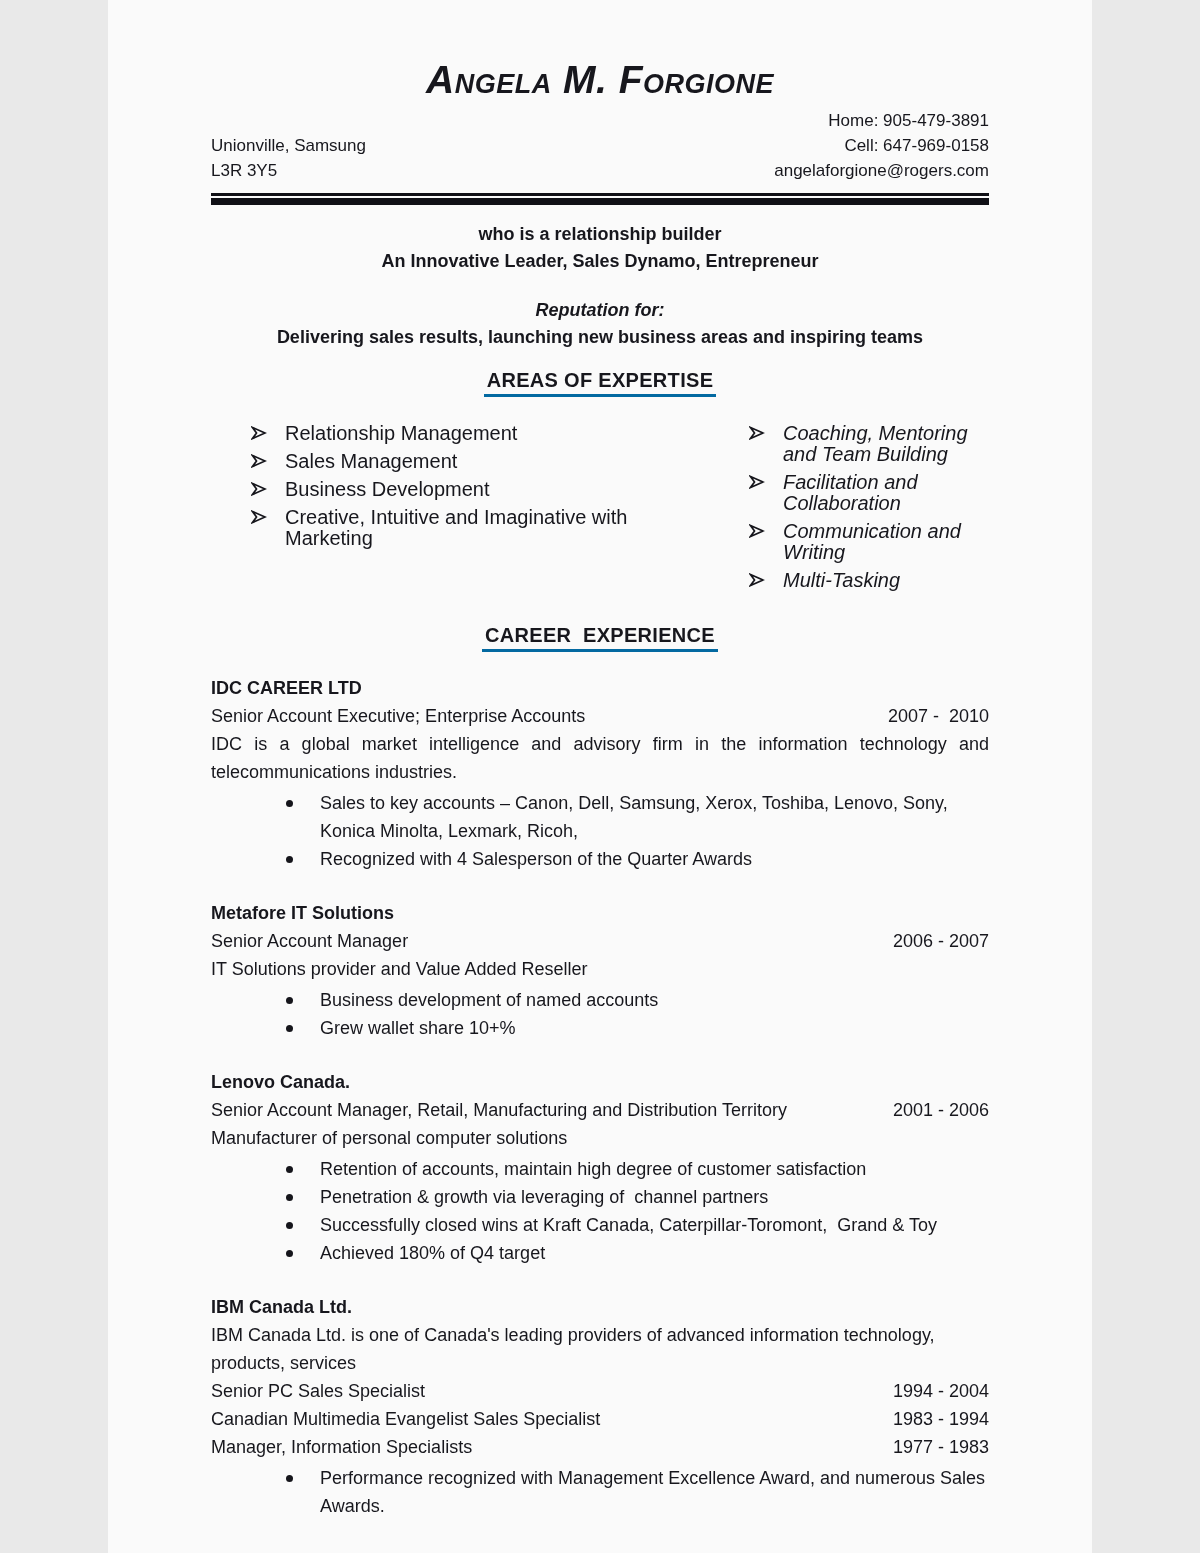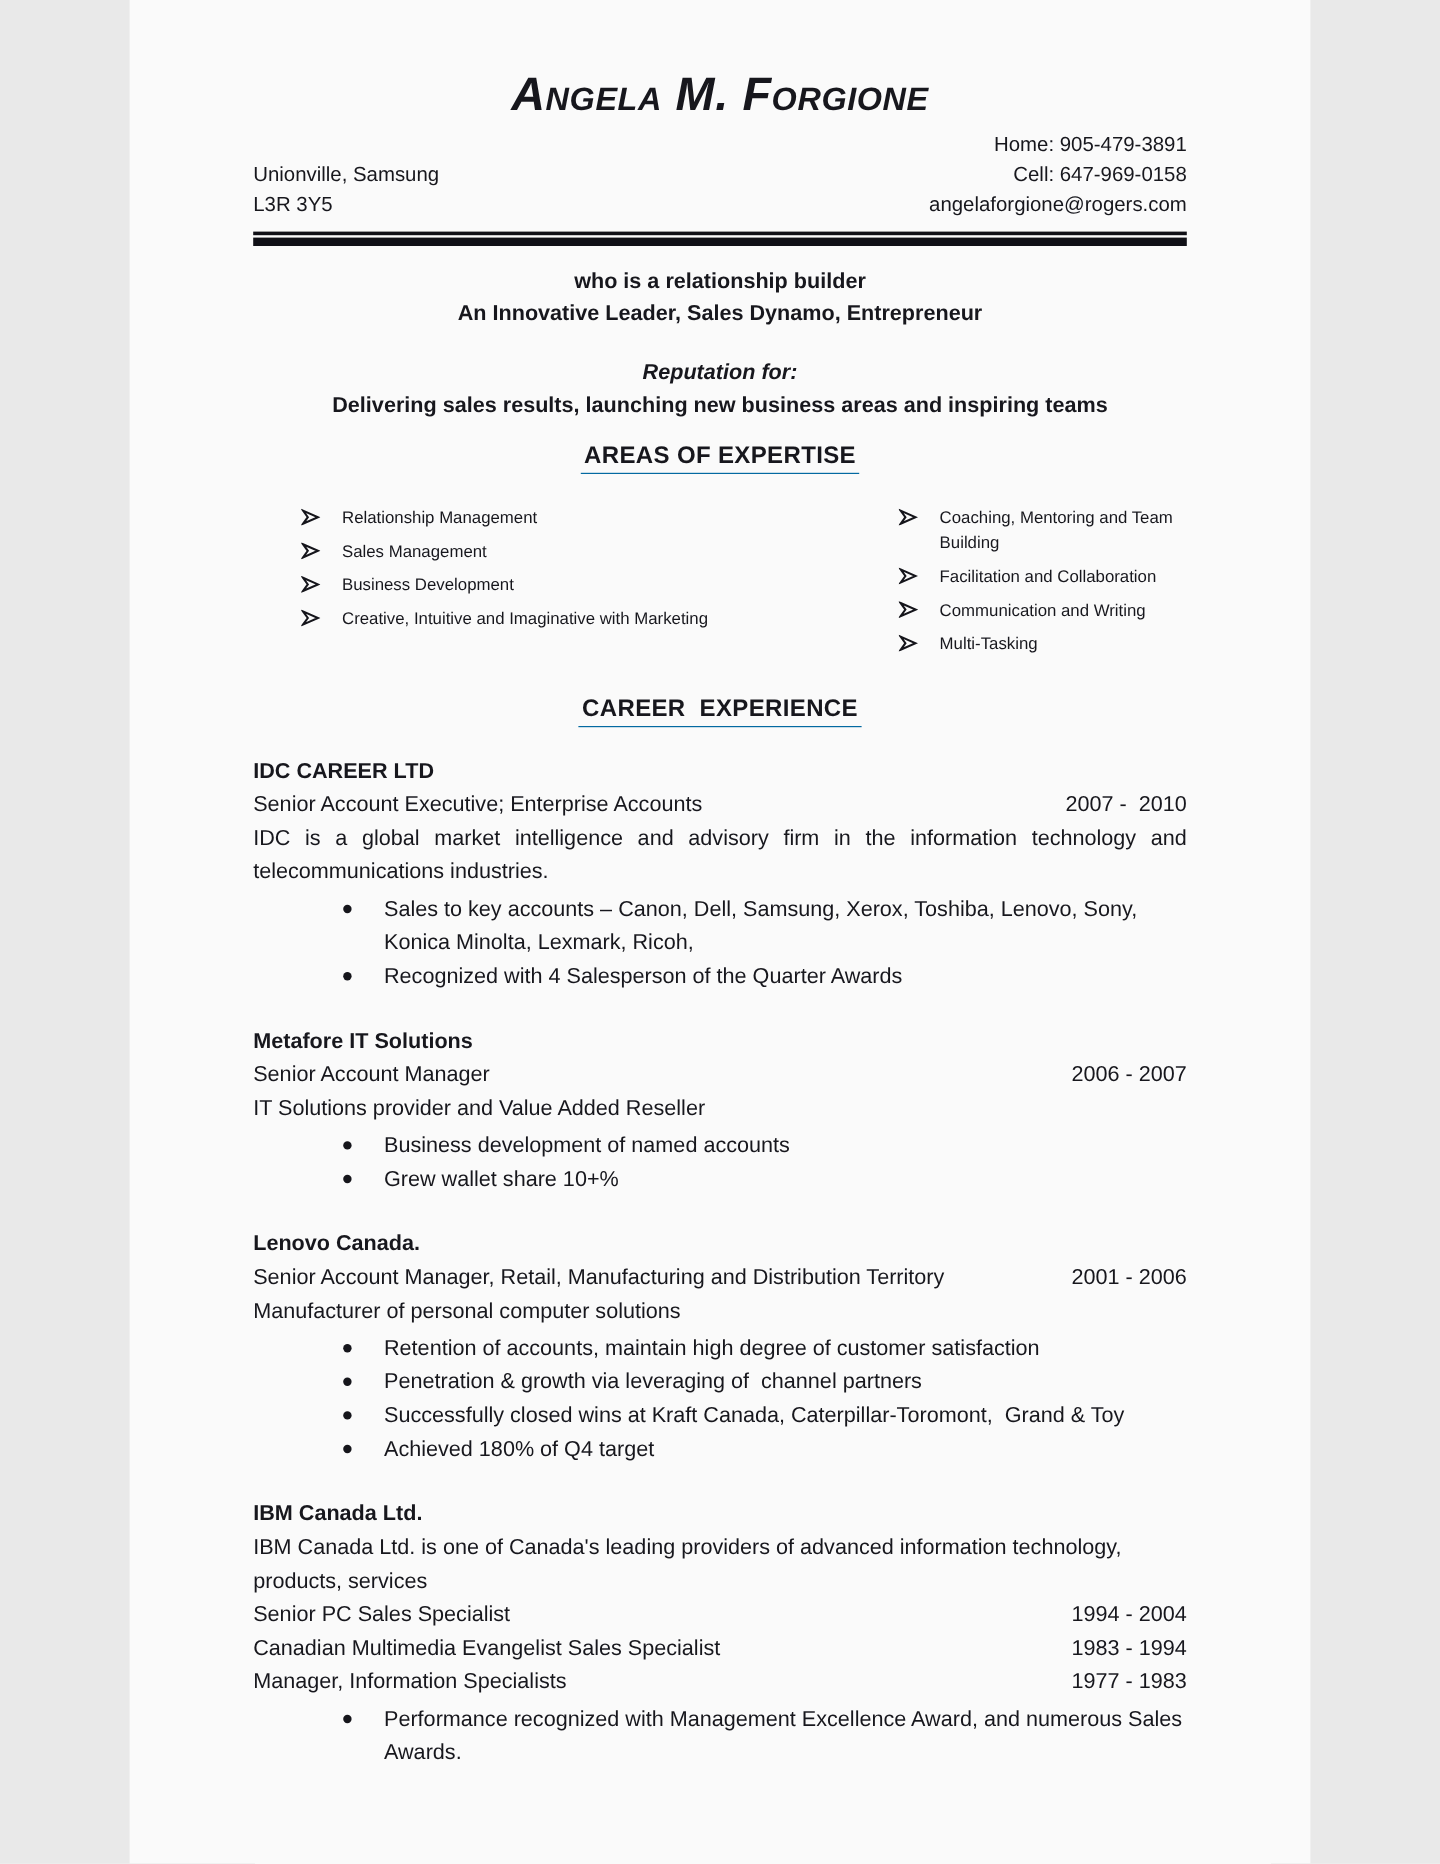--- a/index.html
+++ b/index.html
@@ -47,33 +47,33 @@
 
   
   .section-heading { text-align: center; }
   .section-heading.expertise { margin-top: 18px; }
   .section-heading.career { margin-top: 26px; }
   .section-heading .title {
     display: inline-block;
     font-weight: bold;
     font-size: 20px;
     letter-spacing: 0.3px;
-    border-bottom: 1px solid #0369a1;
+    border-bottom: 3px solid #0369a1;
     padding: 0 3px 2px 3px;
     white-space: pre-wrap;
   }
 
   
   .expertise-grid { display: flex; margin-top: 26px; }
   .exp-col { box-sizing: border-box; }
   .exp-col.left  { width: 494px; }
   .exp-col.right { flex: 1; }
-  .exp-item { display: flex; align-items: flex-start; margin-bottom: 7px; font-size: 14px; line-height: 21px; }
+  .exp-item { display: flex; align-items: flex-start; margin-bottom: 7px; font-size: 20px; line-height: 21px; }
   .exp-col.left  .exp-item { padding-left: 40px; }
-  .exp-col.right .exp-item { padding-left: 44px; }
+  .exp-col.right .exp-item { padding-left: 44px; font-style: italic; }
   .arrow-icon { flex: none; width: 16px; height: 14px; margin-top: 3px; }
   .exp-text { margin-left: 18px; }
   .exp-col.left .exp-text { max-width: 400px; }
 
   
   .jobs { margin-top: 22px; }
   .job { margin-top: 26px; }
   .job:first-child { margin-top: 22px; }
   .job-company { font-weight: bold; font-size: 18px; line-height: 28px; }
   .job-roles .role-row {

